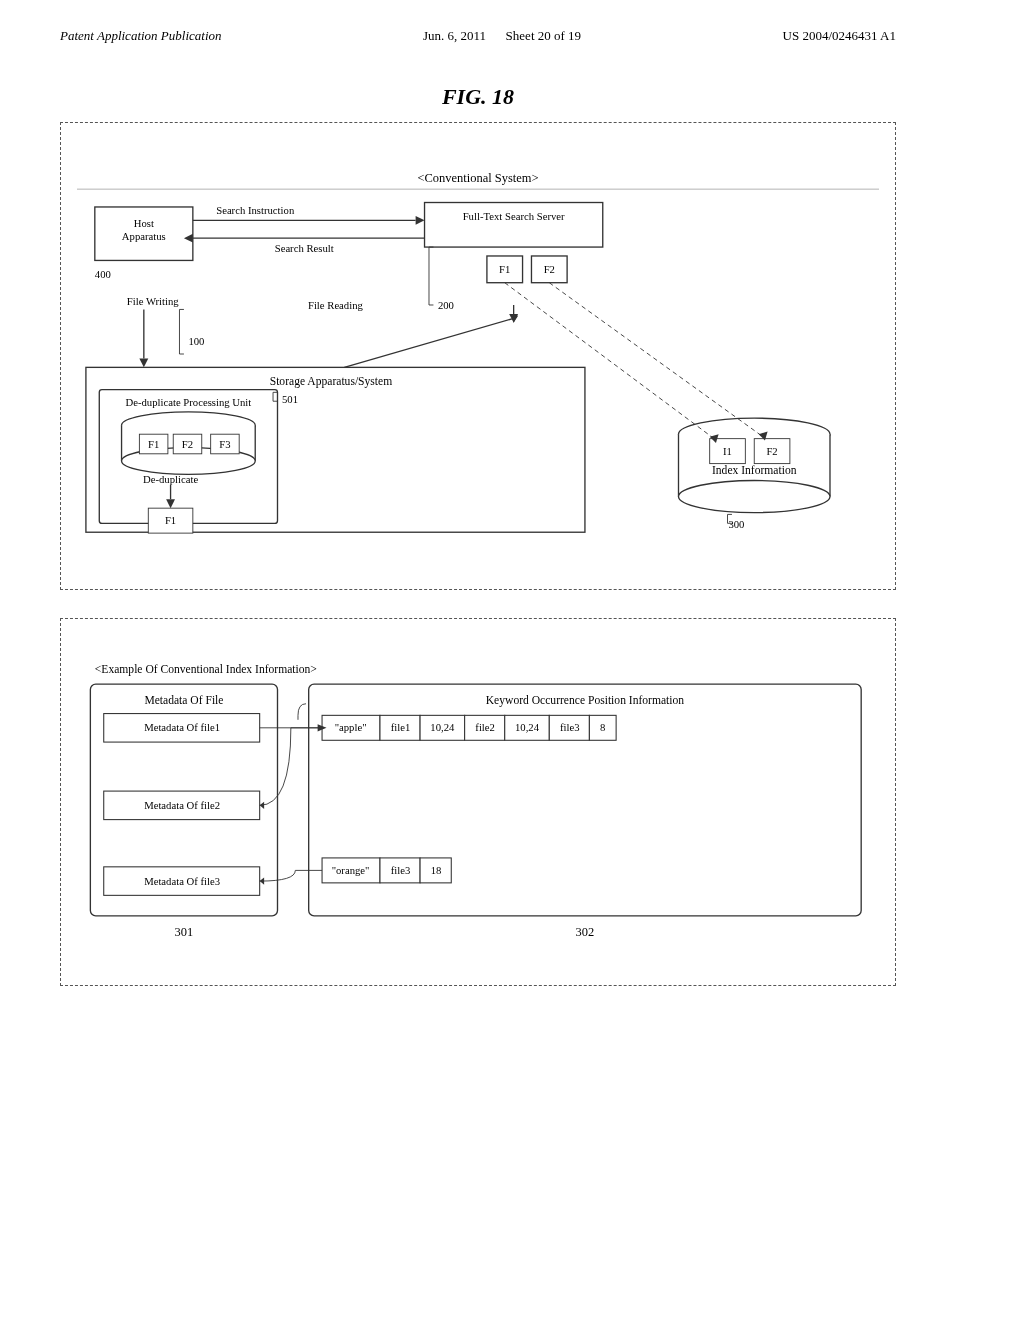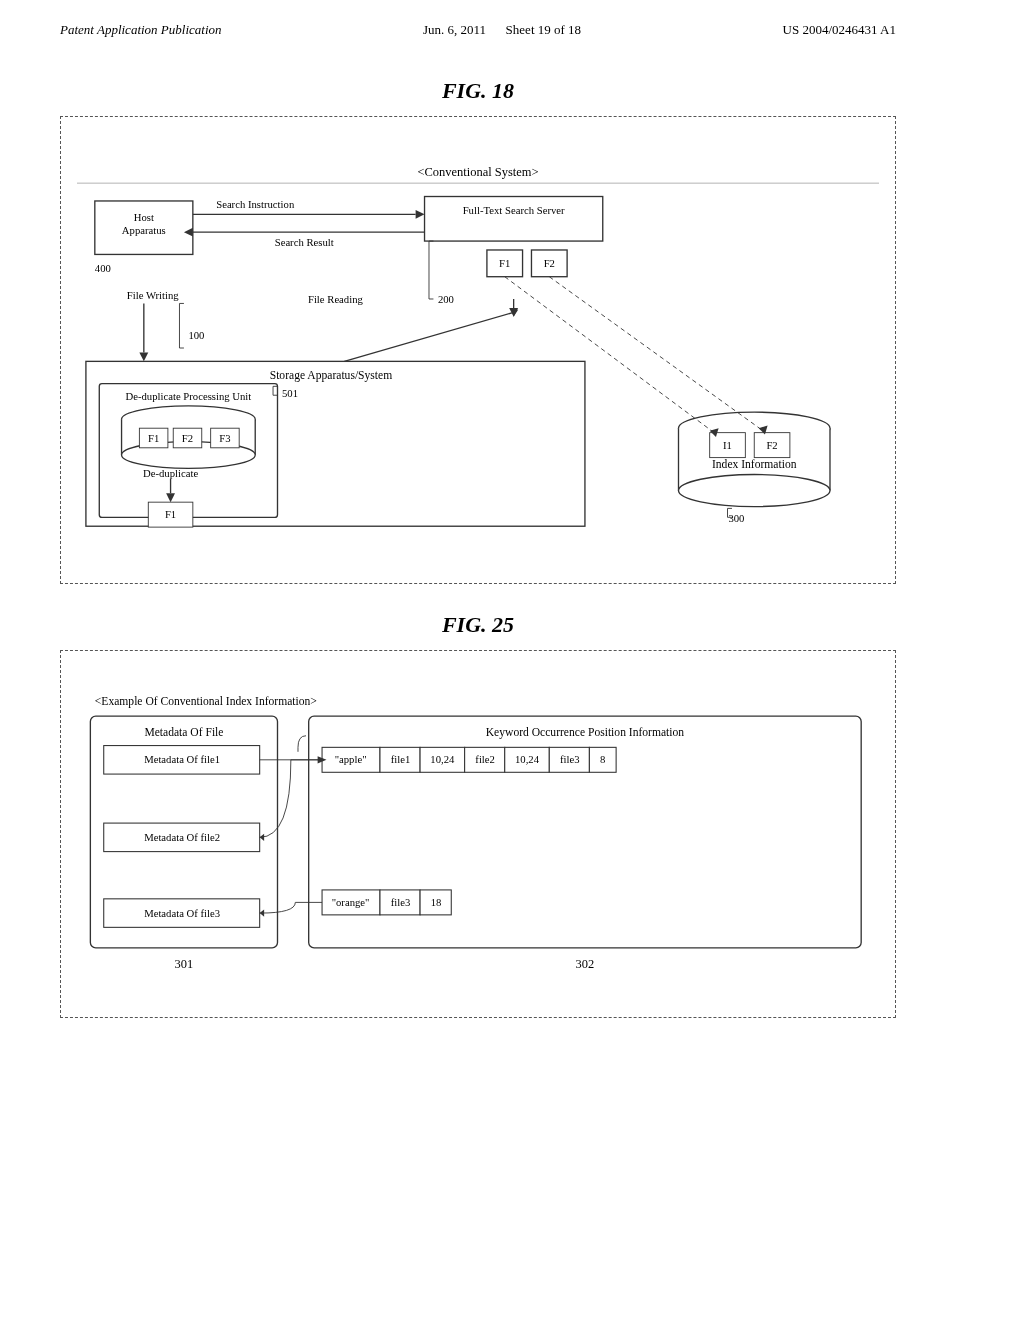--- a/index.html
+++ b/index.html
@@ -8,21 +8,21 @@
       font-family: 'Times New Roman', Times, serif;
       width: 1024px;
       min-height: 1320px;
       position: relative;
     }
 
     .page {
       width: 956px;
       min-height: 1320px;
       background: #fff;
-      padding: 22px 60px;
+      padding: 28px 60px;
     }
 
     
     .header {
       display: flex;
       justify-content: space-between;
       align-items: center;
       margin-bottom: 40px;
       font-size: 13px;
     }
@@ -55,21 +55,21 @@
 </head>
 <body>
 
 <div class="page">
 
   <div class="header">
     <div class="header-left">Patent Application Publication</div>
     <div class="header-center">
       <span>Jun. 6, 2011</span>
       &nbsp;&nbsp;&nbsp;&nbsp;
-      <span>Sheet 19 of 18</span>
+      <span>Sheet 20 of 19</span>
     </div>
     <div class="header-right">US 2004/0246431 A1</div>
   </div>
 
   <div class="fig-title">FIG. 18</div>
 
   <div class="diagram-container">
     <svg class="svg-area" width="900" height="430" viewBox="0 0 900 430">
 
       <text x="450" y="22" text-anchor="middle" font-size="14" font-family="Times New Roman">&lt;Conventional System&gt;</text>
@@ -161,21 +161,20 @@
 
       <polygon points="710,308 717,315 720,305" fill="#333"></polygon>
       <polygon points="765,305 772,312 775,302" fill="#333"></polygon>
 
       <line x1="300" y1="230" x2="490" y2="175" stroke="#333" stroke-width="1.5"></line>
       <polygon points="487,170 490,180 495,172" fill="#333"></polygon>
 
     </svg>
   </div>
 
-  <div class="fig-title">FIG. 25</div>
 
   <div class="diagram-container">
     <svg class="svg-area" width="900" height="330" viewBox="0 0 900 330">
 
       <text x="20" y="22" font-size="13" font-family="Times New Roman">&lt;Example Of Conventional Index Information&gt;</text>
 
       <rect x="15" y="35" width="210" height="260" fill="white" stroke="#333" stroke-width="1.5" rx="6"></rect>
       <text x="120" y="57" text-anchor="middle" font-size="13" font-family="Times New Roman">Metadata Of File</text>
 
       <rect x="30" y="68" width="175" height="32" fill="white" stroke="#333" stroke-width="1.2"></rect>

